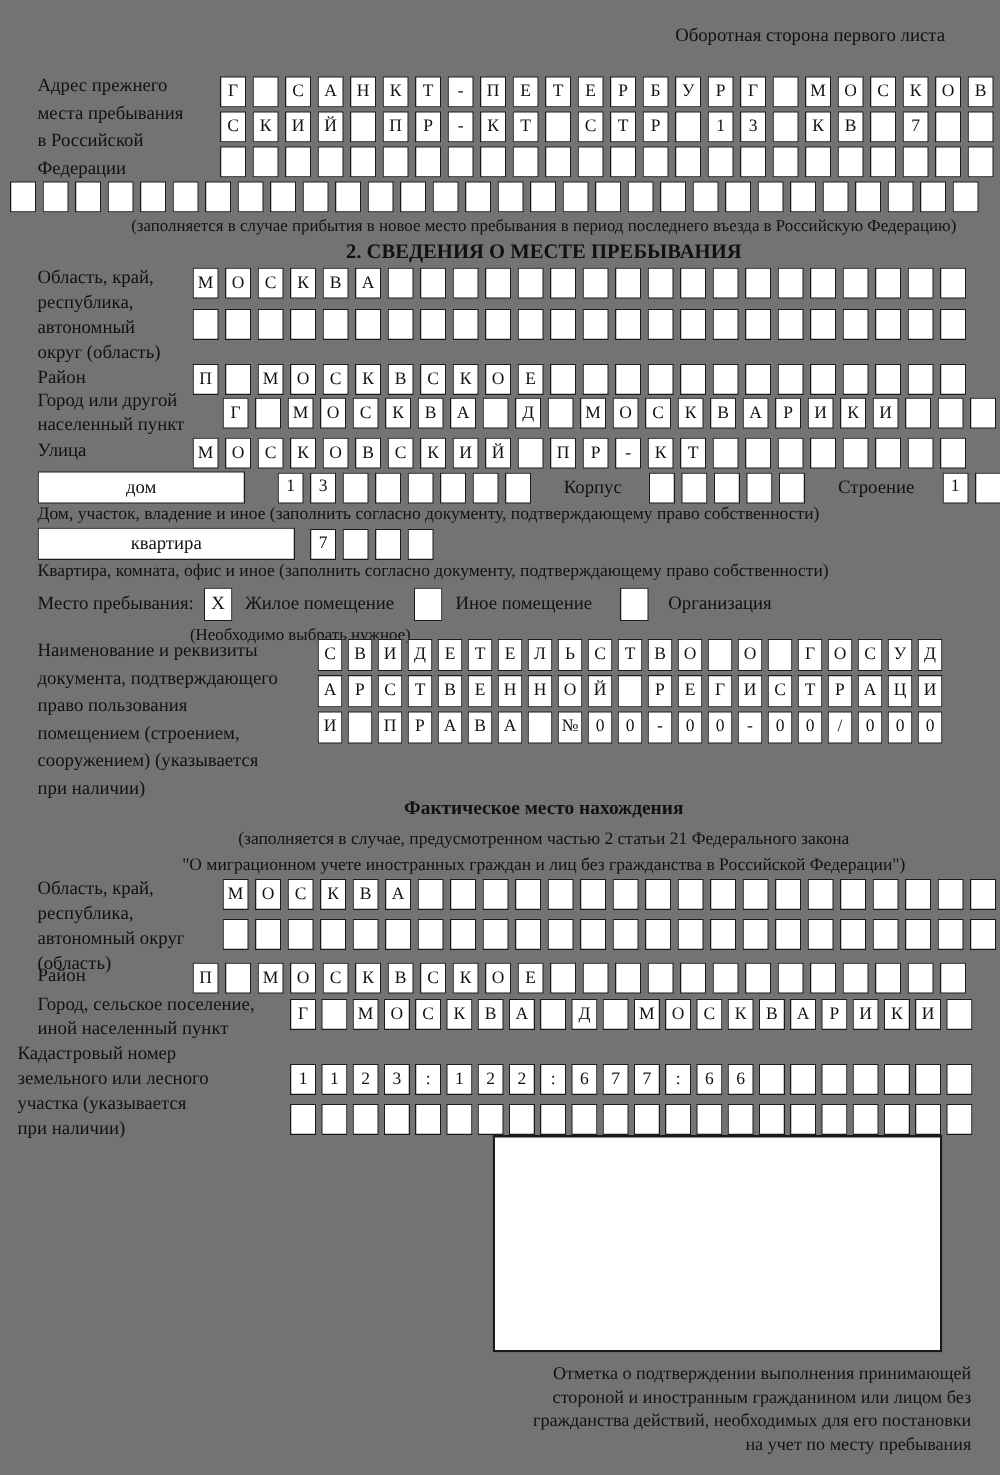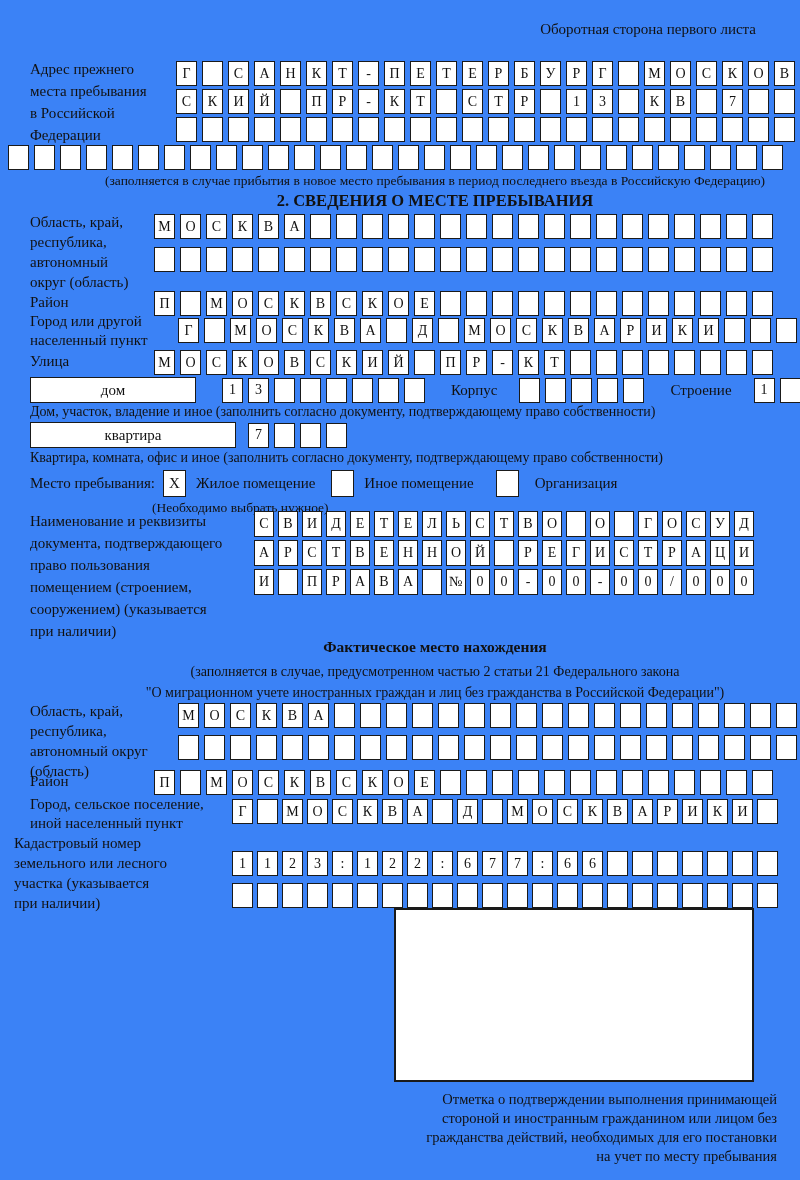--- a/index.html
+++ b/index.html
@@ -1,17 +1,17 @@
 <!DOCTYPE html>
 <html><head>
 <meta charset="utf-8">
 <style>
   html,body{margin:0;padding:0;background:#ffffff;}
   .page{
-    position:relative;width:800px;height:1180px;background:#3b82f6;overflow:hidden;
+    position:relative;width:800px;height:1180px;background:#737373;overflow:hidden;
     font-family:"Liberation Serif","DejaVu Serif",serif;color:#111;
   }
   .abs{position:absolute;}
   .lbl{font-size:15px;line-height:22px;}
   .lbl-line{white-space:nowrap;}
   .lh20 .lbl-line{line-height:20px;}
   .lh19 .lbl-line{line-height:19px;}
   .cells{display:flex;gap:5px;}
   .cell{
     box-sizing:border-box;flex:0 0 auto;width:21px;height:25px;

